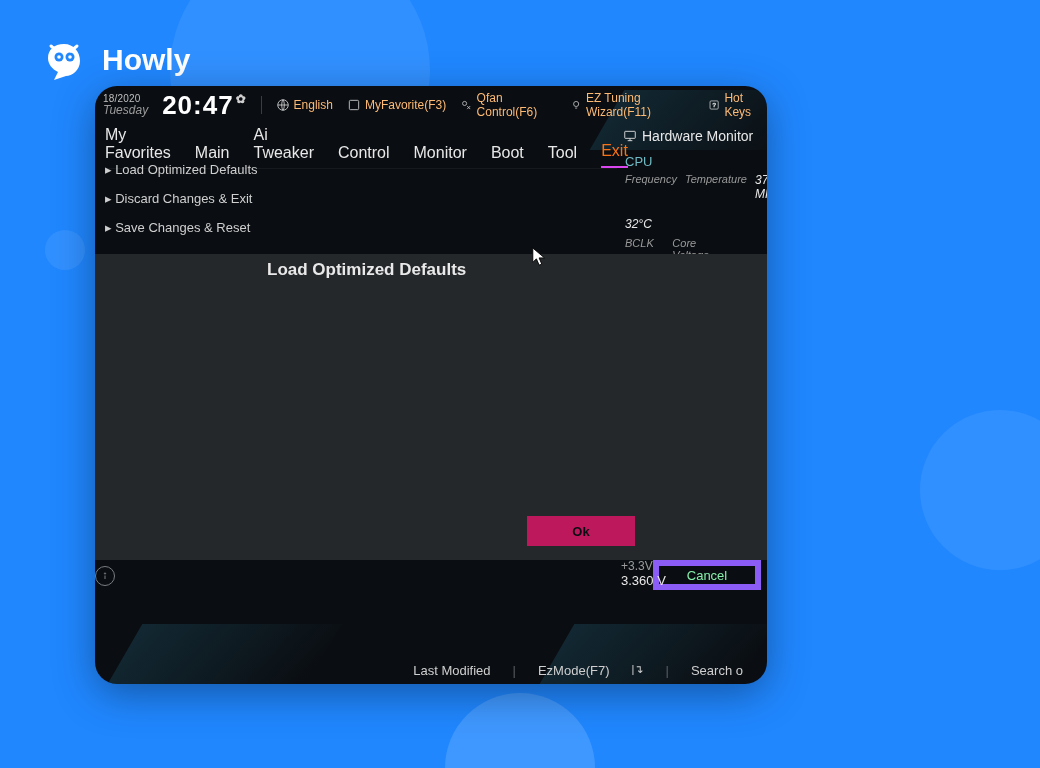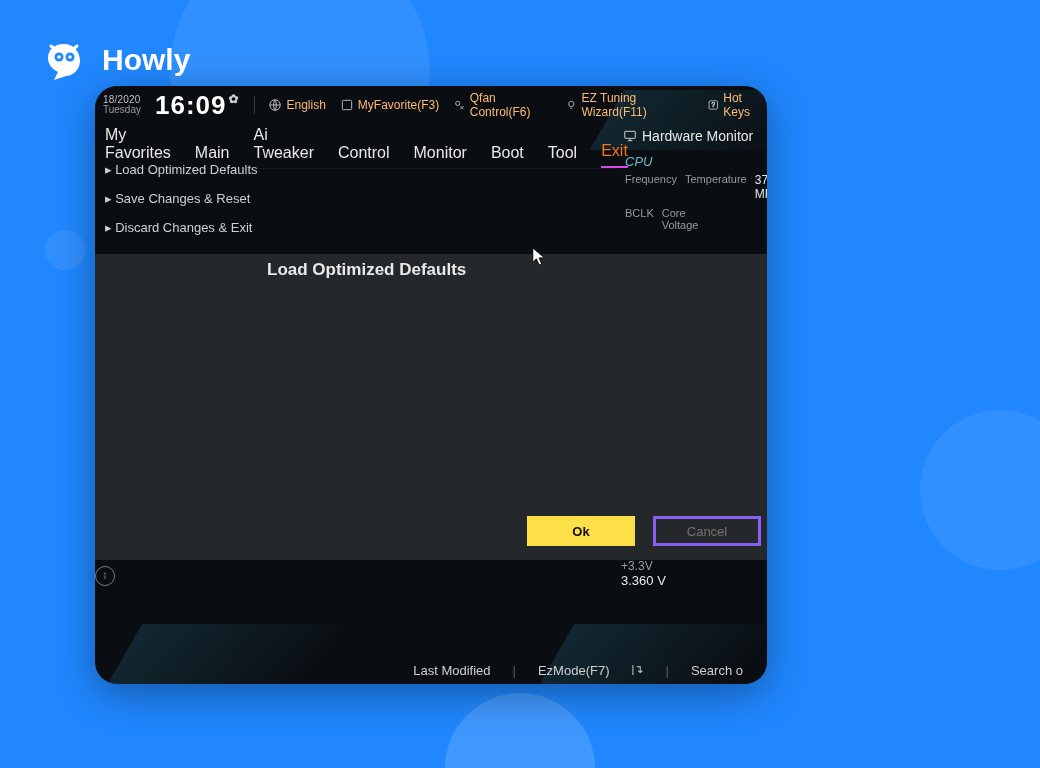--- a/index.html
+++ b/index.html
@@ -43,21 +43,21 @@
   .streak.s3{ bottom: 0; right: 10px; }
 
   .topbar {
     position: absolute; top: 6px; left: 0; right: 0; height: 26px;
     display: flex; align-items: center; gap: 14px;
     padding-left: 8px;
     color: #cfcfcf; font-size: 12px;
   }
   .datetime { display:flex; flex-direction:column; line-height:1; }
   .date-small { font-size:10px; color:#bfbfbf; letter-spacing:0.2px;}
-  .day-small  { font-size:10px; color:#9a9a9a; }
+  .day-small  { font-size:12px; color:#9a9a9a;font-style:italic; }
   .clock {
     font-size: 26px; font-weight: 600; color: #fff; letter-spacing:1px;
     display:flex; align-items:flex-start; gap:2px;
   }
   .gear-sup { font-size:12px; margin-top:2px; color:#cfcfcf;}
   .topbar .sep { width:1px; height:18px; background:#3a3e42; }
   .toptool { display:flex; align-items:center; gap:4px; color:#fdba74; font-size:12px; cursor:pointer;}
   .toptool svg { stroke:#cfcfcf; }
 
   .tabs {
@@ -76,22 +76,22 @@
     font-size:13px; color:#cfcfcf;
   }
   .exit-menu .item::before { content:"▸ "; color:#cfcfcf; }
   .exit-menu .item { cursor:pointer; }
 
   .hwmon {
     position:absolute; top:38px; right:0; width:150px;
     color:#cfcfcf; font-size:12px;
   }
   .hwmon .title { display:flex; align-items:center; gap:5px; color:#e8e8e8; font-size:14px; padding:4px 6px;}
-  .hwmon .section-label { color:#6fbac4; padding:6px 8px 2px; font-size:13px;font-style:italic;}
-  .hwmon .grid2 { display:grid; grid-template-columns:1fr 1fr 1fr 1fr; gap:16px 8px; padding:2px 8px; font-size:11px; color:#9a9a9a;}
+  .hwmon .section-label { color:#6fbac4; padding:6px 8px 2px; font-size:13px;}
+  .hwmon .grid2 { display:grid; grid-template-columns:1fr 1fr 1fr; gap:16px 8px; padding:2px 8px; font-size:11px; color:#9a9a9a;font-style:italic;}
   .hwmon .val { color:#e8e8e8; font-size:12px;}
 
   .hwmon-bottom {
     position:absolute; right:6px; bottom:96px; width:140px;
     font-size:12px; color:#9a9a9a;
   }
   .hwmon-bottom .val { color:#e8e8e8; font-size:13px; }
 
   .info-circle {
     position:absolute; left:0; bottom:98px;
@@ -116,22 +116,22 @@
     position:absolute; left:172px; top:174px; width:500px;
     color:#e9e9e9;
   }
   .modal h3 { font-size:17px; font-weight:600; margin-bottom:20px;}
   .modal .msg { font-size:13px; color:#d7d9db; }
   .modal .btnrow { position:absolute; left:260px; top:256px; display:flex; gap:18px;}
   .btn {
     width:108px; height:30px; display:flex; align-items:center; justify-content:center;
     font-size:13px; cursor:pointer;
   }
-  .btn.ok { background:#fde047; color:#0a0d11; font-weight:600;}
-  .btn.cancel { border:3px solid #8b5cf6; color:#737373; background:transparent;}
+  .btn.ok { background:#be185d; color:#0a0d11; font-weight:600;}
+  .btn.cancel { border:6px solid #8b5cf6; color:#86efac; background:transparent;margin-top:44px;}
 
   .cursor-icon { position:absolute; left:436px; top:160px; width:18px; height:22px; pointer-events:none;}
 
 </style>
 </head>
 <body>
 
 <div class="circ a"></div>
 <div class="circ b"></div>
 <div class="circ c"></div>
@@ -153,21 +153,21 @@
   <div class="streak s1"></div>
   <div class="streak s2"></div>
   <div class="streak s3"></div>
 
   <div class="topbar">
     <div class="datetime">
       <span class="date-small">18/2020</span>
       <span class="day-small">Tuesday</span>
     </div>
     <div class="clock">
-      <span>16:09</span>
+      <span>20:47</span>
       <span class="gear-sup">✿</span>
     </div>
     <div class="sep"></div>
     <div class="toptool">
       <svg width="14" height="14" viewBox="0 0 24 24" fill="none">
           <circle cx="12" cy="12" r="9" stroke-width="1.5"></circle>
           <path d="M3 12h18M12 3c3 3 3 15 0 18M12 3c-3 3-3 15 0 18" stroke-width="1.5"></path>
         </svg>
       <span>English</span>
     </div>
@@ -206,22 +206,22 @@
     <div class="tab">Ai Tweaker</div>
     <div class="tab">Control</div>
     <div class="tab">Monitor</div>
     <div class="tab">Boot</div>
     <div class="tab">Tool</div>
     <div class="tab active">Exit</div>
   </div>
 
   <div class="exit-menu">
     <div class="item">Load Optimized Defaults</div>
+    <div class="item">Discard Changes &amp; Exit</div>
     <div class="item">Save Changes &amp; Reset</div>
-    <div class="item">Discard Changes &amp; Exit</div>
   </div>
 
   <div class="hwmon">
     <div class="title">
       <svg width="14" height="14" viewBox="0 0 24 24" fill="none" stroke="#e8e8e8">
           <rect x="3" y="4" width="18" height="12" rx="1" stroke-width="1.5"></rect>
           <path d="M8 20h8M12 16v4" stroke-width="1.5"></path>
         </svg>
       <span>Hardware Monitor</span>
     </div>

